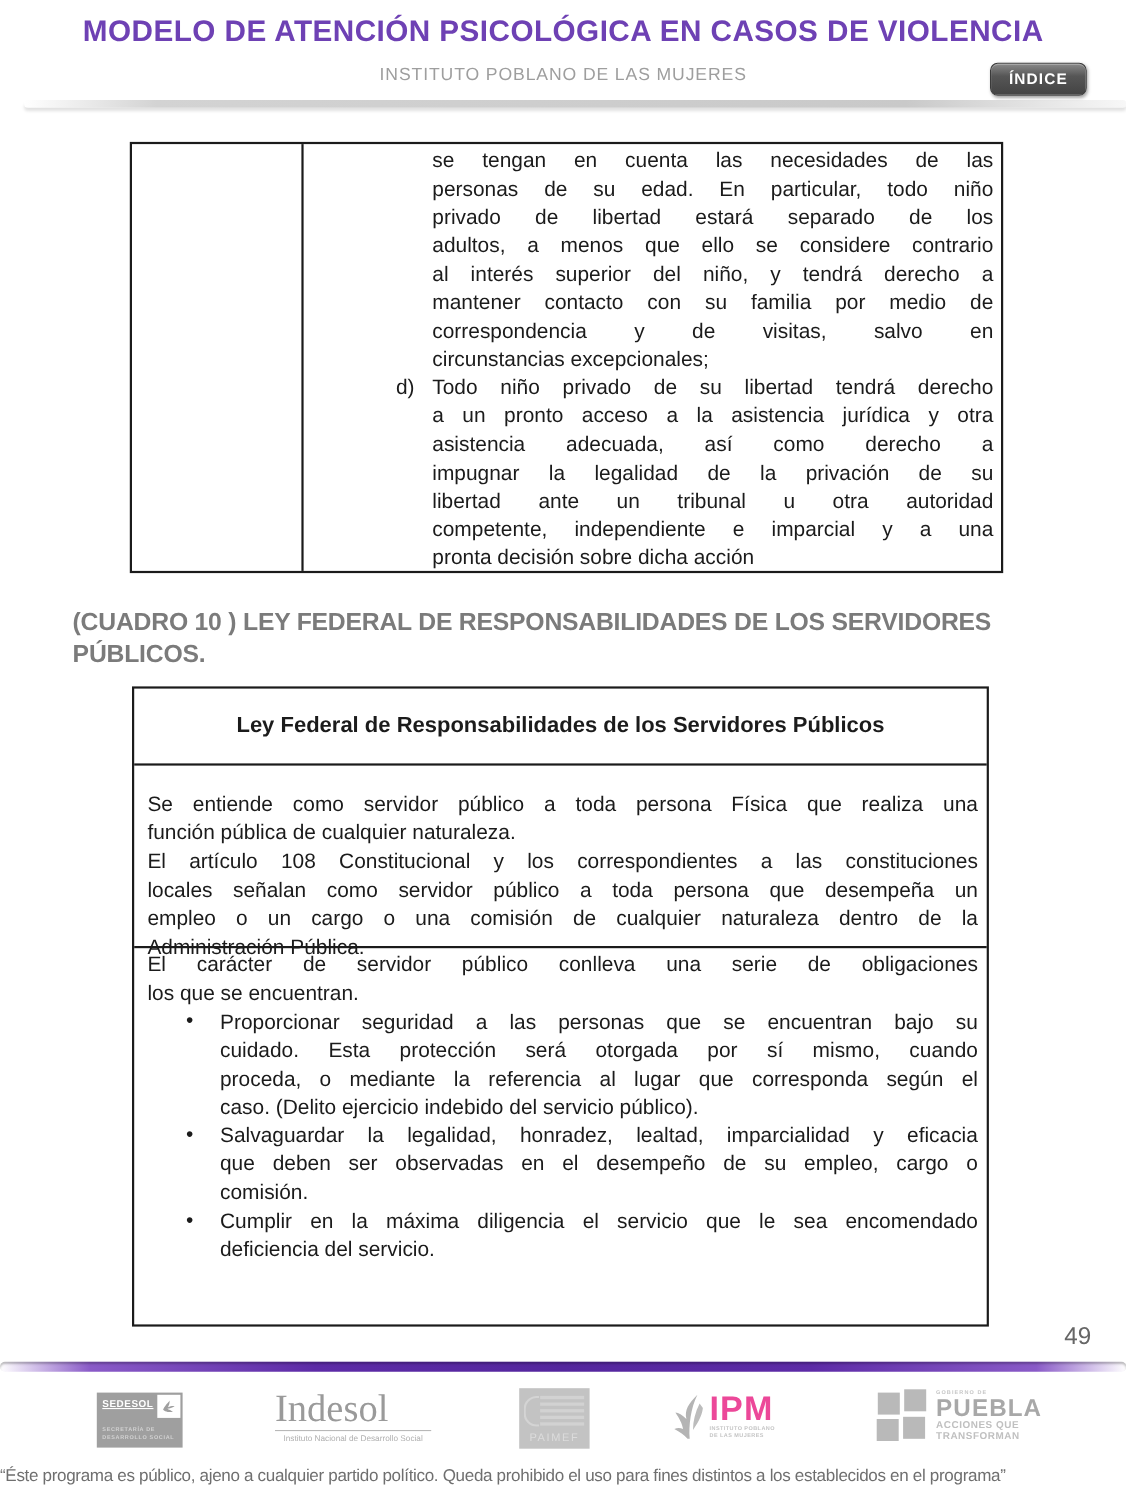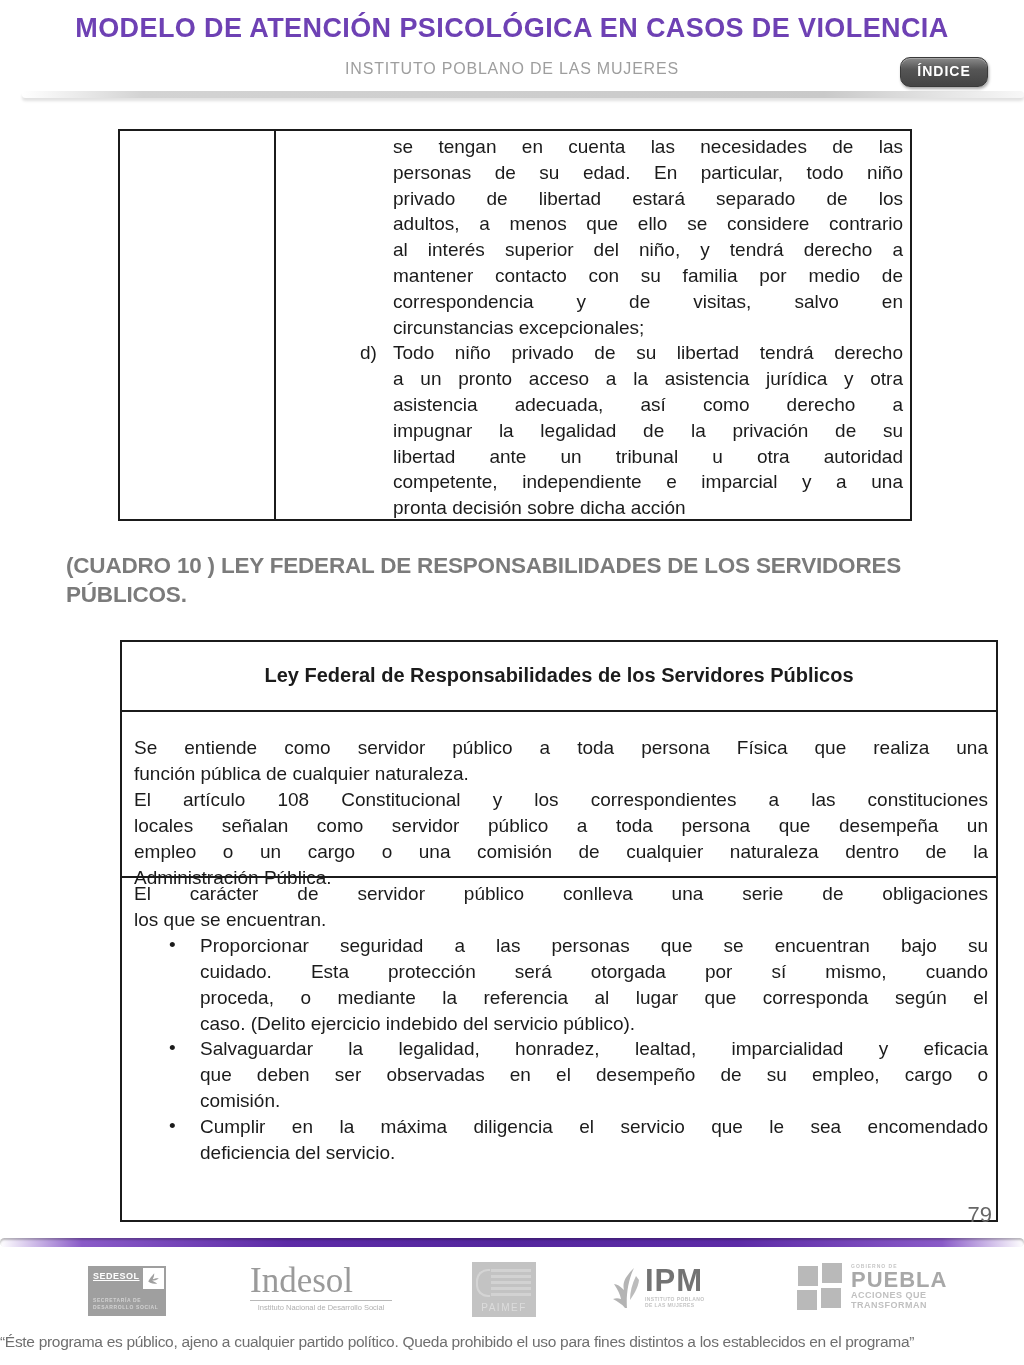--- a/index.html
+++ b/index.html
@@ -34,21 +34,21 @@
   .t1-cont{margin-left:117px;}
   .ditem{position:relative;margin-left:117px;}
   .dmark{position:absolute;left:-33px;top:0;}
 
   
   .caption{position:absolute;left:66px;top:551px;width:850px;
            font-size:22.5px;line-height:29px;font-weight:bold;
            letter-spacing:-.2px;color:#7b7b7b;}
 
   
-  .table2{position:absolute;left:120px;top:640px;width:878px;height:582px;
+  .table2{position:absolute;left:120px;top:624px;width:779px;height:582px;
           border:2px solid #1b1b1b;box-sizing:border-box;font-size:19px;line-height:25.9px;}
   .t2-header{height:70px;border-bottom:2px solid #1b1b1b;box-sizing:border-box;
              display:flex;align-items:center;justify-content:center;
              font-size:20px;font-weight:bold;}
   .t2-row1{height:164px;box-sizing:border-box;padding:23px 8px 0 12px;border-radius:21px;}
   .t2-row2{border-top:2px solid #1b1b1b;box-sizing:border-box;padding:3px 8px 0 12px;}
   .bullet{position:relative;margin-left:66px;}
   .bmark{position:absolute;left:-31px;top:-1px;}
 
   
@@ -71,42 +71,42 @@
            font-size:7.5px;color:#b0b0b0;text-align:center;}
   .paimef{left:472px;top:1262px;width:64px;height:55px;background:#c3c3c3;}
   .p-curve{position:absolute;left:4px;top:7px;width:12px;height:24px;
            border:2px solid #d4d4d4;border-right:none;border-radius:12px 0 0 12px;}
   .p-lines{position:absolute;left:19px;top:7px;}
   .p-lines div{width:40px;height:3px;background:#d2d2d2;margin-bottom:3px;}
   .p-label{position:absolute;left:0;bottom:4px;width:100%;text-align:center;
            font-size:10px;letter-spacing:1.5px;color:#dcdcdc;}
   .ipm{left:612px;top:1266px;display:flex;align-items:flex-start;}
   .ipm-text{margin-left:3px;}
-  .ipm-word{font-size:31px;line-height:30px;font-weight:bold;color:#737373;letter-spacing:1px;}
+  .ipm-word{font-size:31px;line-height:30px;font-weight:bold;color:#ec4899;letter-spacing:1px;}
   .ipm-sub{font-size:5px;line-height:6px;color:#c4c4c4;letter-spacing:.4px;font-weight:bold;}
   .puebla{left:797px;top:1263px;display:flex;align-items:flex-start;}
   .pin{position:relative;width:50px;height:50px;}
   .pin div{position:absolute;width:20px;height:20px;background:#b9b9b9;}
   .pin .s1{left:1px;top:3px;} .pin .s2{left:25px;top:0px;}
   .pin .s3{left:0px;top:27px;} .pin .s4{left:24px;top:25px;}
   .pue-text{margin-left:4px;}
   .pue-top{font-size:5px;color:#c6c6c6;letter-spacing:1px;font-weight:bold;}
   .pue-word{font-size:22px;line-height:21px;font-weight:bold;color:#a8a8a8;letter-spacing:1px;}
   .pue-sub{font-size:9px;line-height:10px;color:#c0c0c0;font-weight:bold;letter-spacing:.5px;}
   .footer-quote{position:absolute;top:1333px;left:0;width:100%;text-align:left;
                 font-size:15.5px;letter-spacing:-.3px;color:#6f6f6f;}
 </style>
 </head>
 <body>
 
 <div class="page">
 
   <div class="doc-title">MODELO DE ATENCIÓN PSICOLÓGICA EN CASOS DE VIOLENCIA</div>
   <div class="doc-subtitle">INSTITUTO POBLANO DE LAS MUJERES</div>
-  <div class="indice-btn" style="line-height:26px;border-radius:10px;">ÍNDICE</div>
+  <div class="indice-btn" style="line-height:26px;">ÍNDICE</div>
   <div class="top-divider"></div>
 
   <div class="table1">
     <div class="t1-left"></div>
     <div class="t1-right">
       <div class="t1-cont">
           <div class="ln">se tengan en cuenta las necesidades de las</div>
           <div class="ln">personas de su edad. En particular, todo niño</div>
           <div class="ln">privado de libertad estará separado de los</div>
           <div class="ln">adultos, a menos que ello se considere contrario</div>
@@ -174,21 +174,21 @@
       <div class="bullet">
         <span class="bmark">•</span>
         <div>
             <div class="ln">Cumplir en la máxima diligencia el servicio que le sea encomendado</div>
             <div class="ln last">deficiencia del servicio.</div>
           </div>
       </div>
     </div>
   </div>
 
-  <div class="page-num">79</div>
+  <div class="page-num">49</div>
   <div class="purple-bar"></div>
 
   <div class="logo sedesol">
     <span class="sed-label">SEDESOL</span>
     <span class="sed-eagle">
       <svg width="15" height="15" viewBox="0 0 20 20">
           <path d="M3 14 C6 8 9 6 11 3 C11 7 10 9 9 11 C12 10 15 9 17 10 C14 12 11 13 8 13 C10 14 13 15 15 17 C11 17 6 17 3 14 Z" fill="#9f9f9f"></path>
         </svg>
     </span>
     <span class="sed-sub no-just">

